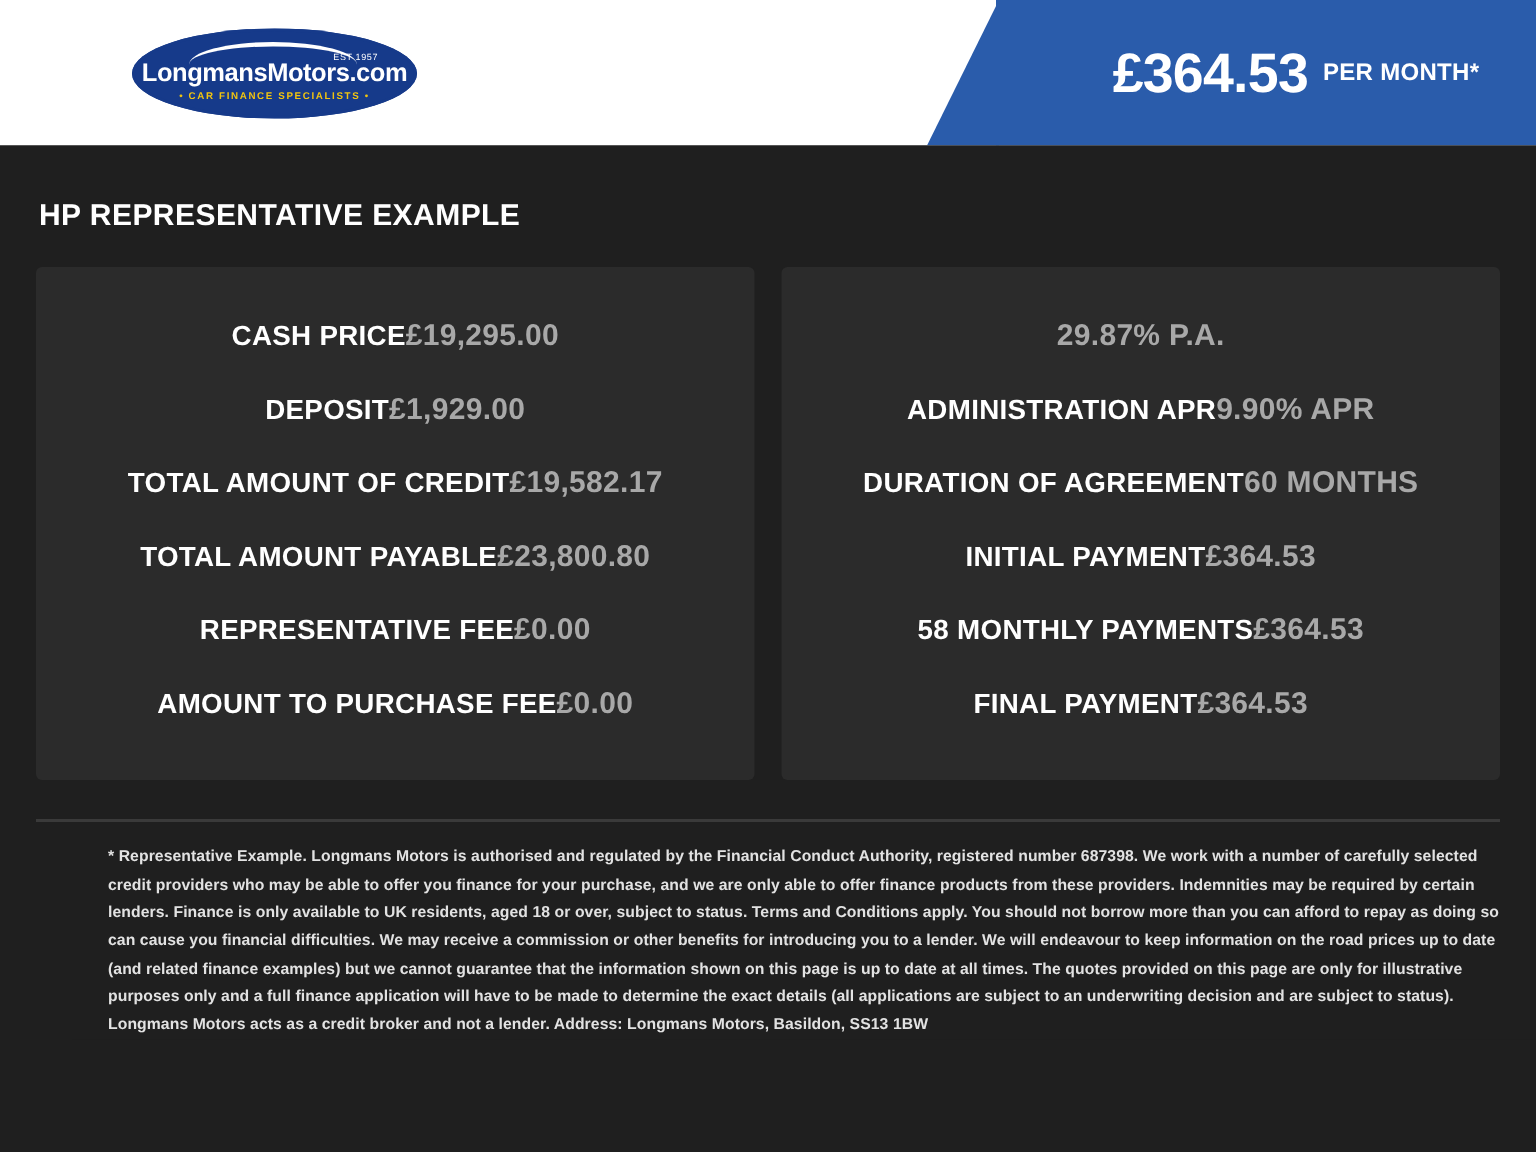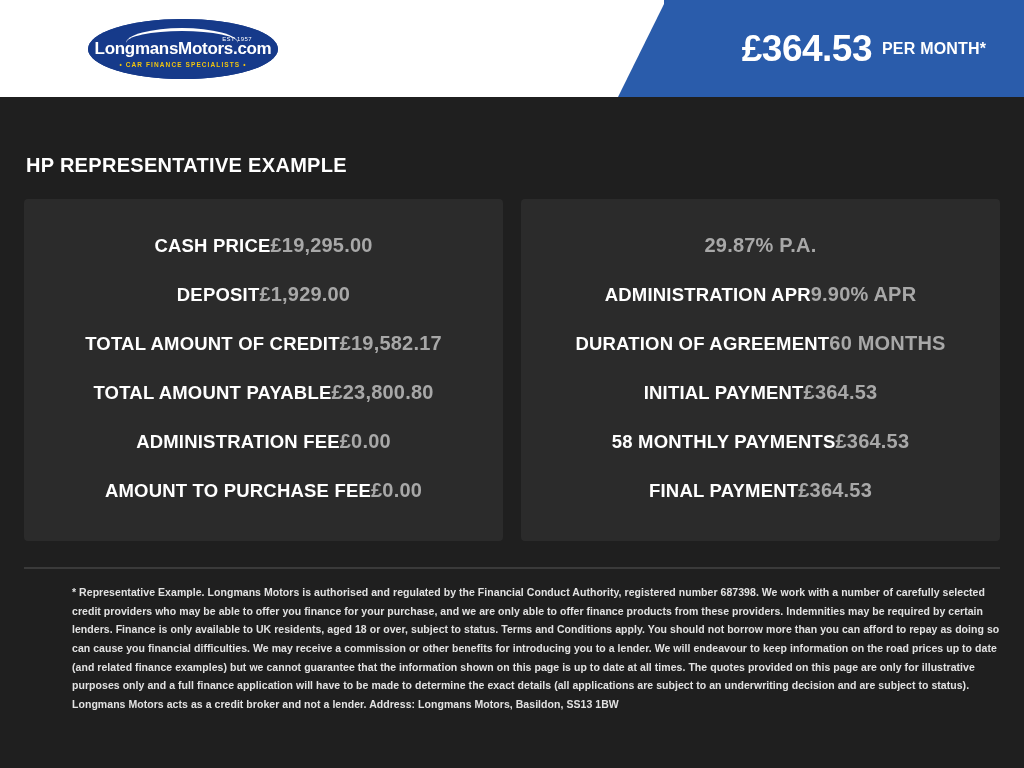--- a/index.html
+++ b/index.html
@@ -76,21 +76,21 @@
   .price-amount {
     font-size: 37px; font-weight: bold; color: #ffffff;
     letter-spacing: -0.5px;
   }
   .price-period {
     font-size: 16px; font-weight: bold; color: #ffffff;
     margin-left: 10px; letter-spacing: 0.2px;
   }
 
   
-  .body-area { position: relative; padding: 0 24px; background: #1f1f1f; margin-top: 21px; }
+  .body-area { position: relative; padding: 0 24px; background: #1f1f1f; }
   .section-title {
     color: #ffffff;
     font-size: 20px;
     font-weight: bold;
     letter-spacing: 0.3px;
     padding: 36px 0 22px 2px;
   }
 
   .panels {
     display: flex;
@@ -182,21 +182,21 @@
         </div>
         <div class="row">
           <span class="row-label">TOTAL AMOUNT OF CREDIT</span>
           <span class="row-value">£19,582.17</span>
         </div>
         <div class="row">
           <span class="row-label">TOTAL AMOUNT PAYABLE</span>
           <span class="row-value">£23,800.80</span>
         </div>
         <div class="row">
-          <span class="row-label">ADMINISTRATION FEE</span>
+          <span class="row-label">REPRESENTATIVE FEE</span>
           <span class="row-value">£0.00</span>
         </div>
         <div class="row">
           <span class="row-label">AMOUNT TO PURCHASE FEE</span>
           <span class="row-value">£0.00</span>
         </div>
       </div>
 
       <div class="panel">
         <div class="row">

